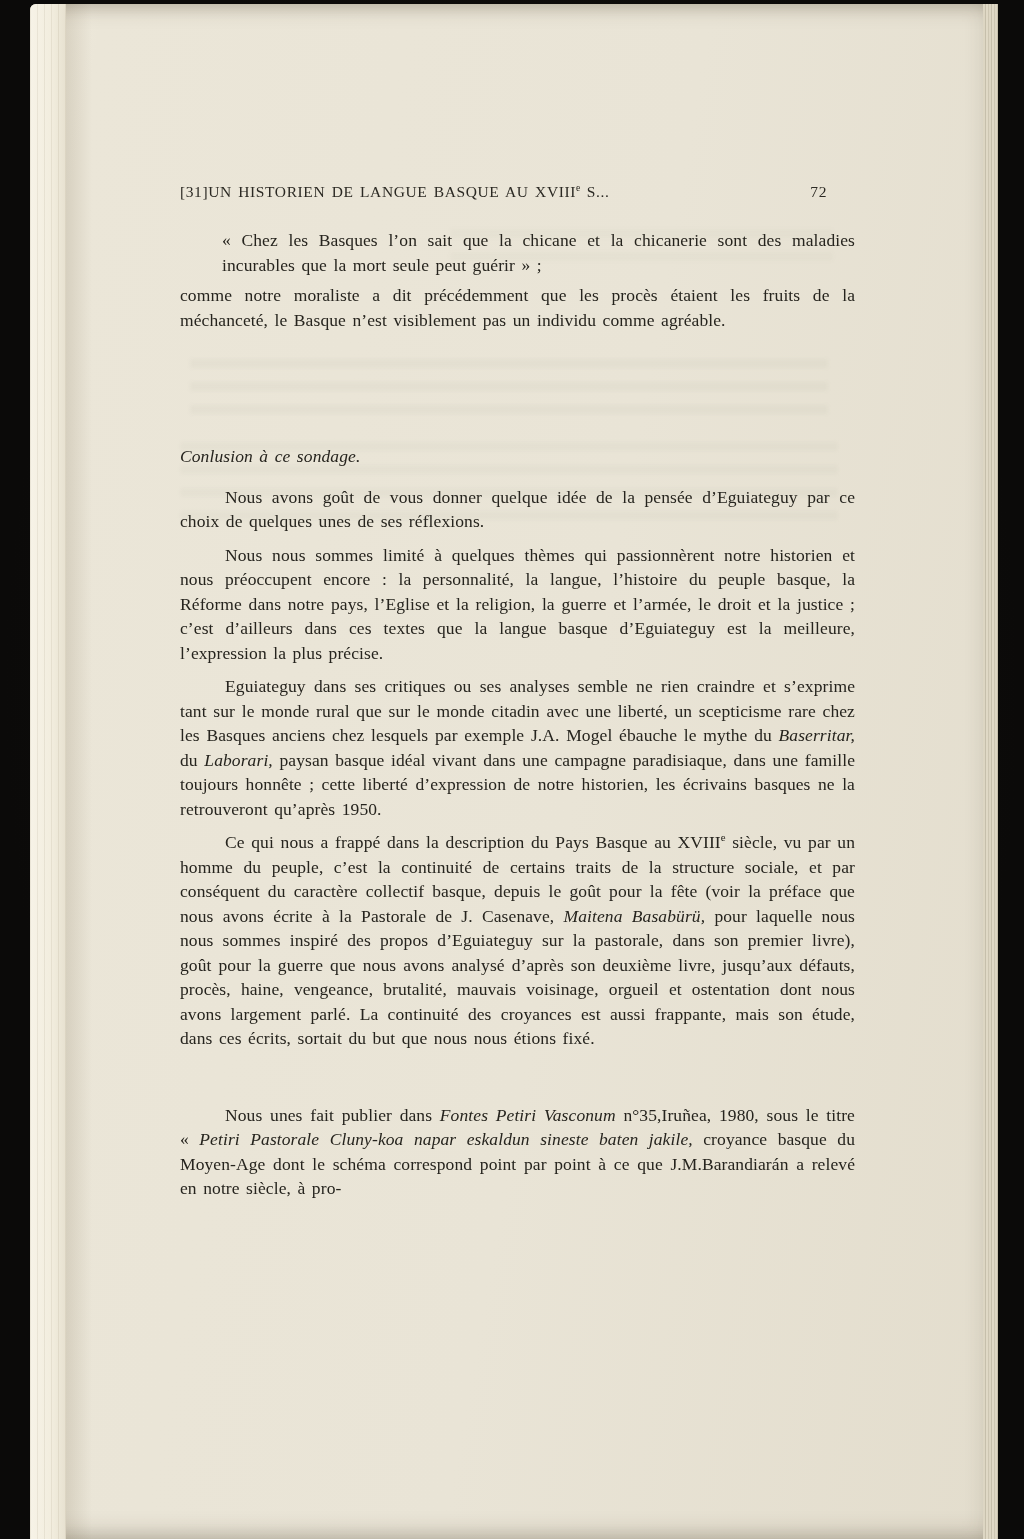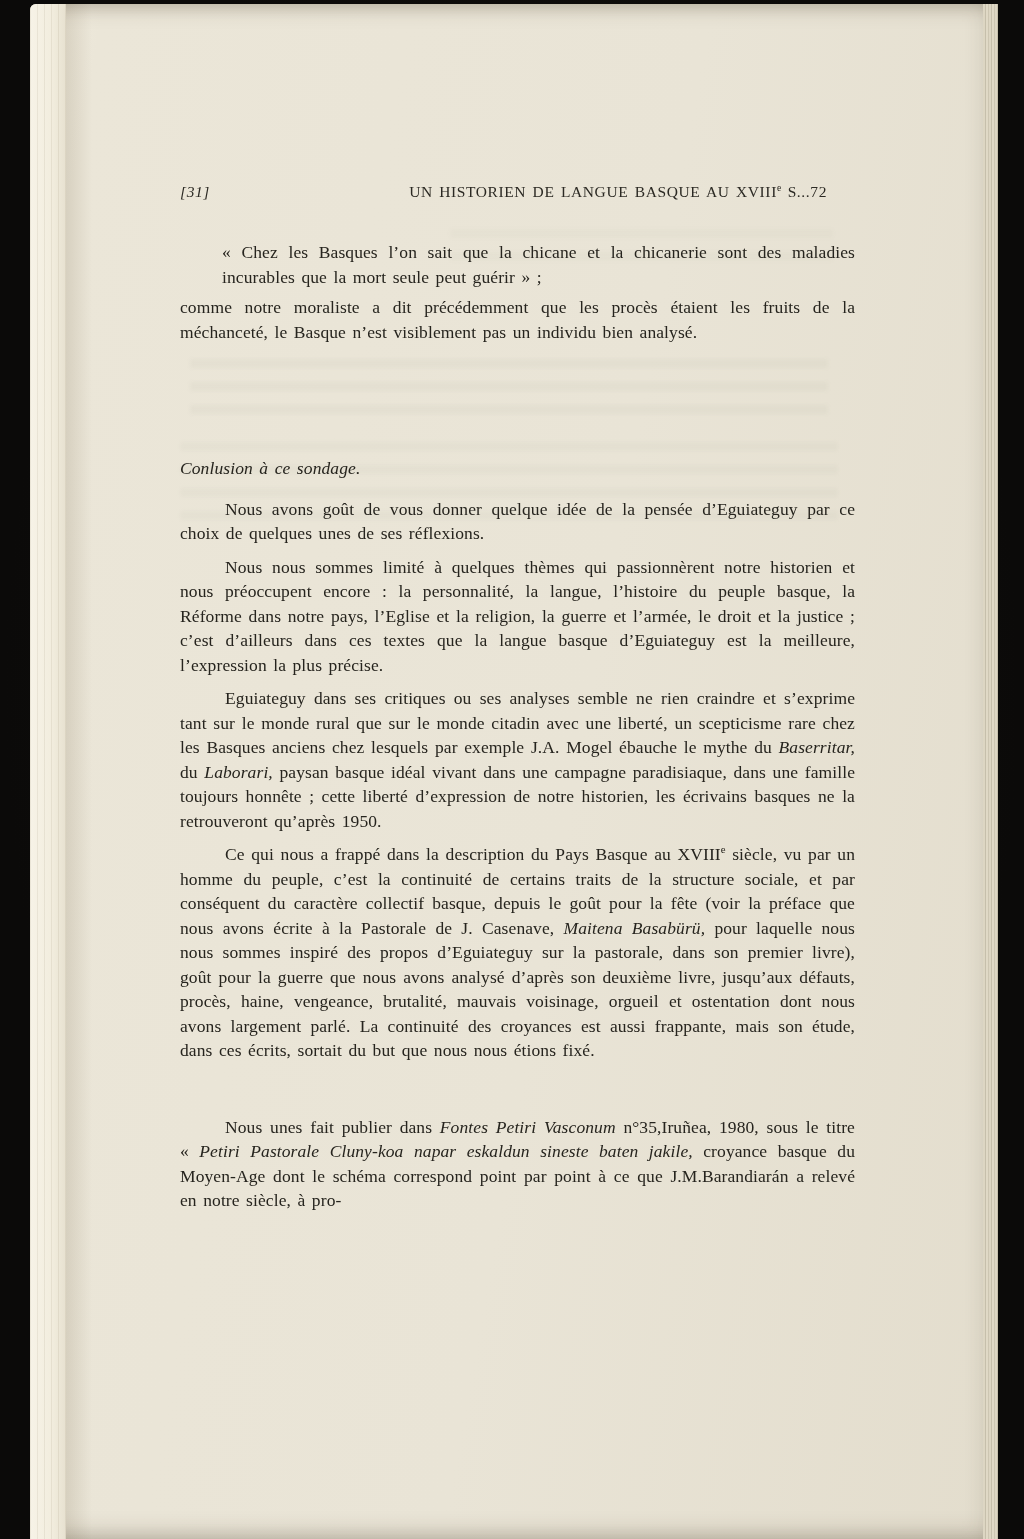--- a/index.html
+++ b/index.html
@@ -60,32 +60,32 @@
     left: 150px; right: 143px; top: 0; bottom: 0;
     color: #26241e;
   }
   .page-header {
     margin-top: 178px;
     display: flex; align-items: baseline;
     font-size: 15.5px; letter-spacing: 0.6px;
     line-height: 20px;
     color: #2b2923;
   }
-  .page-header .bracket { flex: 0 0 auto; font-style: italic; }
-  .page-header .title { flex: 1 1 auto; text-align: right; word-spacing: 2px; }
+  .page-header .bracket { flex: 0 0 auto; }
+  .page-header .title { flex: 1 1 auto; text-align: left; word-spacing: 2px; }
   .page-header .pagenum { flex: 0 0 auto; padding-right: 28px; }
 
   .body-text {
     font-size: 17.5px;
     line-height: 24.5px;
     word-spacing: 2px;
     letter-spacing: 0.1px;
   }
   .body-text p { margin: 0 0 9px; text-align: justify; }
-  p.quote { margin-top: 38px; margin-bottom: 6px; padding-left: 42px; }
+  p.quote { margin-top: 26px; margin-bottom: 6px; padding-left: 42px; }
   p.heading { margin-top: 112px; margin-bottom: 16px; text-align: left; }
   p.para.indent { text-indent: 45px; }
   p.spaced { margin-top: 52px; }
   em { font-style: italic; }
   sup { font-size: 0.62em; line-height: 0; vertical-align: super; letter-spacing: 0; }
 </style>
 </head>
 <body>
 
 <div class="scan-bg"></div>
@@ -99,21 +99,21 @@
   <div class="ghost g3"></div>
 
   <div class="content">
     <div class="page-header">
       <span class="bracket">[31]</span>
       <span class="title"><span>UN HISTORIEN DE LANGUE BASQUE AU XVIII</span><sup>e</sup><span> S...</span></span>
       <span class="pagenum">72</span>
     </div>
     <div class="body-text" id="blocks">
         <p class="quote"><span>«&nbsp;Chez les Basques l’on sait que la chicane et la chicanerie sont des maladies incurables que la mort seule peut guérir&nbsp;»&nbsp;;</span></p>
-        <p class="para"><span>comme notre moraliste a dit précédemment que les procès étaient les fruits de la méchanceté, le Basque n’est visiblement pas un individu bien analysé.</span></p>
+        <p class="para"><span>comme notre moraliste a dit précédemment que les procès étaient les fruits de la méchanceté, le Basque n’est visiblement pas un individu comme agréable.</span></p>
         <p class="heading"><em>Conlusion à ce sondage.</em></p>
         <p class="para indent"><span>Nous avons goût de vous donner quelque idée de la pensée d’Eguiateguy par ce choix de quelques unes de ses réflexions.</span></p>
         <p class="para indent"><span>Nous nous sommes limité à quelques thèmes qui passionnèrent notre historien et nous préoccupent encore : la personnalité, la langue, l’histoire du peuple basque, la Réforme dans notre pays, l’Eglise et la religion, la guerre et l’armée, le droit et la justice ; c’est d’ailleurs dans ces textes que la langue basque d’Eguiateguy est la meilleure, l’expression la plus précise.</span></p>
         <p class="para indent"><span>Eguiateguy dans ses critiques ou ses analyses semble ne rien craindre et s’exprime tant sur le monde rural que sur le monde citadin avec une liberté, un scepticisme rare chez les Basques anciens chez lesquels par exemple J.A. Mogel ébauche le mythe du </span><em>Baserritar,</em><span> du </span><em>Laborari,</em><span> paysan basque idéal vivant dans une campagne paradisiaque, dans une famille toujours honnête ; cette liberté d’expression de notre historien, les écrivains basques ne la retrouveront qu’après 1950.</span></p>
         <p class="para indent"><span>Ce qui nous a frappé dans la description du Pays Basque au XVIII</span><sup>e</sup><span> siècle, vu par un homme du peuple, c’est la continuité de certains traits de la structure sociale, et par conséquent du caractère collectif basque, depuis le goût pour la fête (voir la préface que nous avons écrite à la Pastorale de J. Casenave, </span><em>Maitena Basabürü,</em><span> pour laquelle nous nous sommes inspiré des propos d’Eguiateguy sur la pastorale, dans son premier livre), goût pour la guerre que nous avons analysé d’après son deuxième livre, jusqu’aux défauts, procès, haine, vengeance, brutalité, mauvais voisinage, orgueil et ostentation dont nous avons largement parlé. La continuité des croyances est aussi frappante, mais son étude, dans ces écrits, sortait du but que nous nous étions fixé.</span></p>
         <p class="para indent spaced"><span>Nous unes fait publier dans </span><em>Fontes Petiri Vasconum</em><span> n°35,Iruñea, 1980, sous le titre «&nbsp;</span><em>Petiri Pastorale Cluny-koa napar eskaldun sineste baten jakile,</em><span> croyance basque du Moyen-Age dont le schéma correspond point par point à ce que J.M.Barandiarán a relevé en notre siècle, à pro-</span></p>
       </div>
   </div>
 </div>
 

